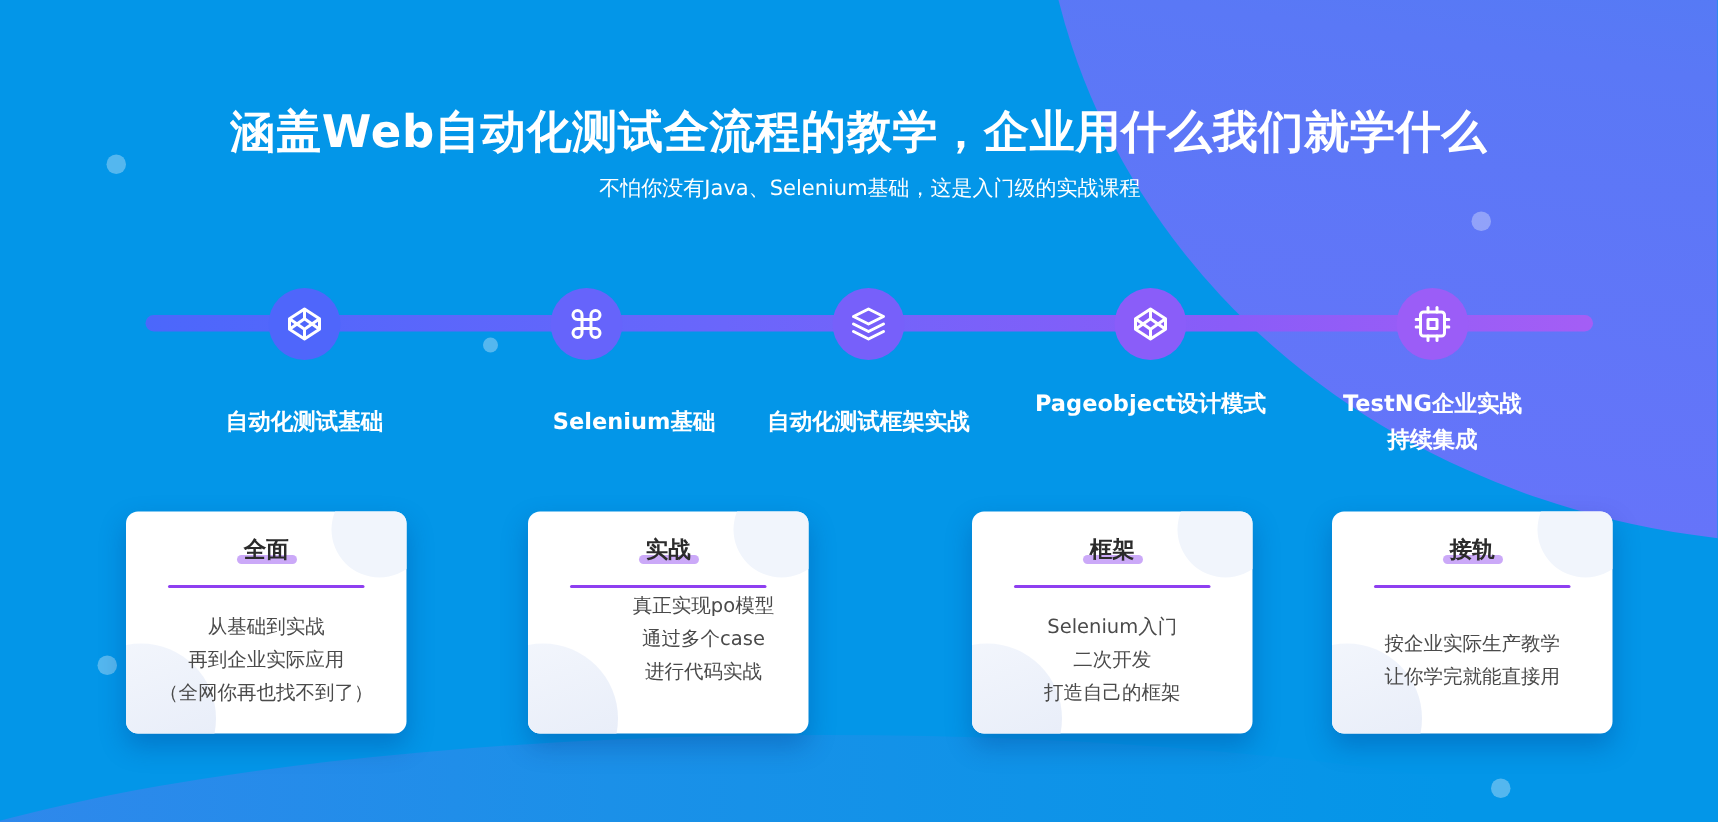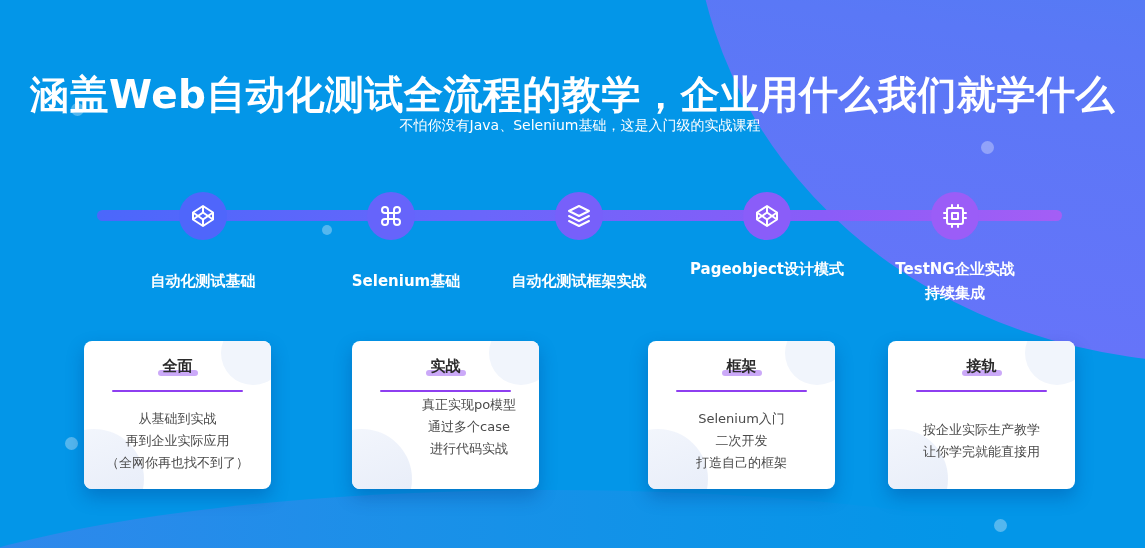--- a/index.html
+++ b/index.html
@@ -28,21 +28,21 @@
     }
     .dot {
       position: absolute;
       border-radius: 50%;
       background: rgba(255,255,255,0.32);
     }
     .title {
       position: absolute;
       top: 68px; left: 0; width: 1145px;
       text-align: center;
-      font-size: 39px;
+      font-size: 30px;
       font-weight: bold;
       letter-spacing: 0.5px;
       color: #ffffff;
     }
     .subtitle {
       position: absolute;
       top: 117px; left: 0; width: 1160px;
       text-align: center;
       font-size: 14px;
       color: #ffffff;
@@ -197,21 +197,21 @@
     <line x1="20" y1="9" x2="23" y2="9"></line>
       <line x1="20" y1="14" x2="23" y2="14"></line>
     <line x1="1" y1="9" x2="4" y2="9"></line>
       <line x1="1" y1="14" x2="4" y2="14"></line>
   </svg>
 </div>
 
 <div class="step-label" style="left:103px;top:269px;">
   <div>自动化测试基础</div>
 </div>
-<div class="step-label" style="left:306px;top:269px;">
+<div class="step-label" style="left:277px;top:269px;text-align:right;">
   <div>Selenium基础</div>
 </div>
 <div class="step-label" style="left:479px;top:269px;">
   <div>自动化测试框架实战</div>
 </div>
 <div class="step-label" style="left:667px;top:257px;">
   <div>Pageobject设计模式</div>
 </div>
 <div class="step-label" style="left:855px;top:257px;">
   <div>TestNG企业实战</div>

